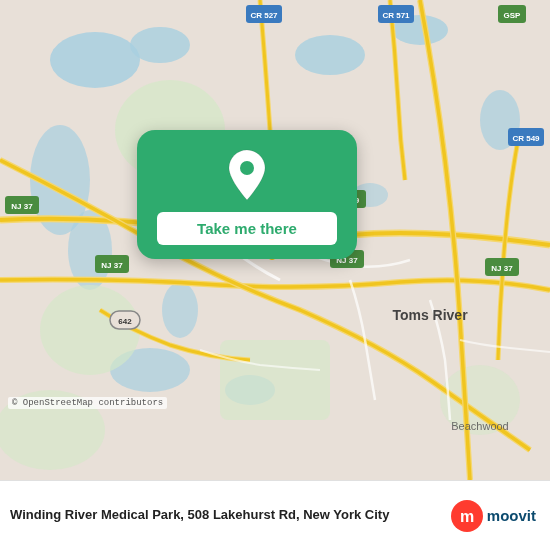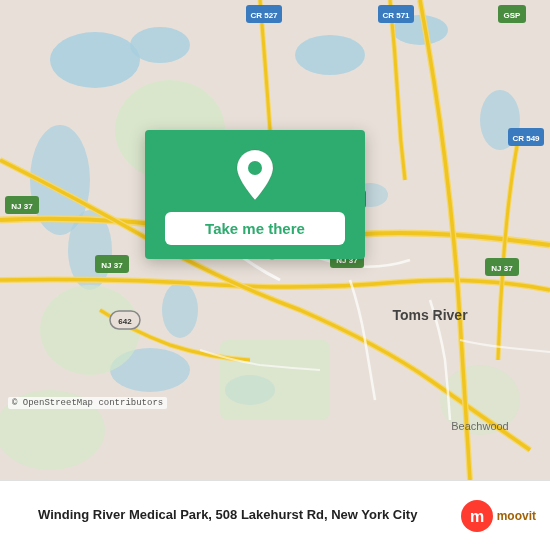--- a/index.html
+++ b/index.html
@@ -16,24 +16,24 @@
     
     #map-svg {
       width: 100%;
       height: 100%;
     }
 
     
     #location-card {
       position: absolute;
       top: 130px;
-      left: 145px;
+      left: 137px;
       width: 220px;
       background: #2eab6e;
-      border-radius: 4px;
+      border-radius: 18px;
       display: flex;
       flex-direction: column;
       align-items: center;
       padding: 18px 20px 14px 20px;
       box-shadow: 0 4px 16px rgba(0,0,0,0.25);
     }
 
     #pin-icon {
       width: 44px;
       height: 54px;
@@ -62,21 +62,20 @@
       justify-content: space-between;
       padding: 0 14px 0 10px;
       border-top: 1px solid #e0e0e0;
     }
 
     #location-info {
       display: flex;
       flex-direction: column;
       justify-content: center;
       flex: 1;
-      margin-left: 28px;
     }
 
     #location-name {
       font-size: 13px;
       font-weight: bold;
       color: #222;
       line-height: 1.3;
     }
 
     #osm-credit {
@@ -97,23 +96,23 @@
       gap: 4px;
       flex-shrink: 0;
     }
 
     #moovit-logo-icon {
       width: 32px;
       height: 32px;
     }
 
     #moovit-text {
-      font-size: 12px;
+      font-size: 15px;
       font-weight: bold;
-      color: #a16207;
+      color: #0c4a6e;
     }
   </style>
 </head>
 <body>
 
 <div id="map-container">
   
   <svg id="map-svg" viewBox="0 0 550 480" xmlns="http://www.w3.org/2000/svg">
 
     <rect width="550" height="480" fill="#e8e0d8"></rect>

